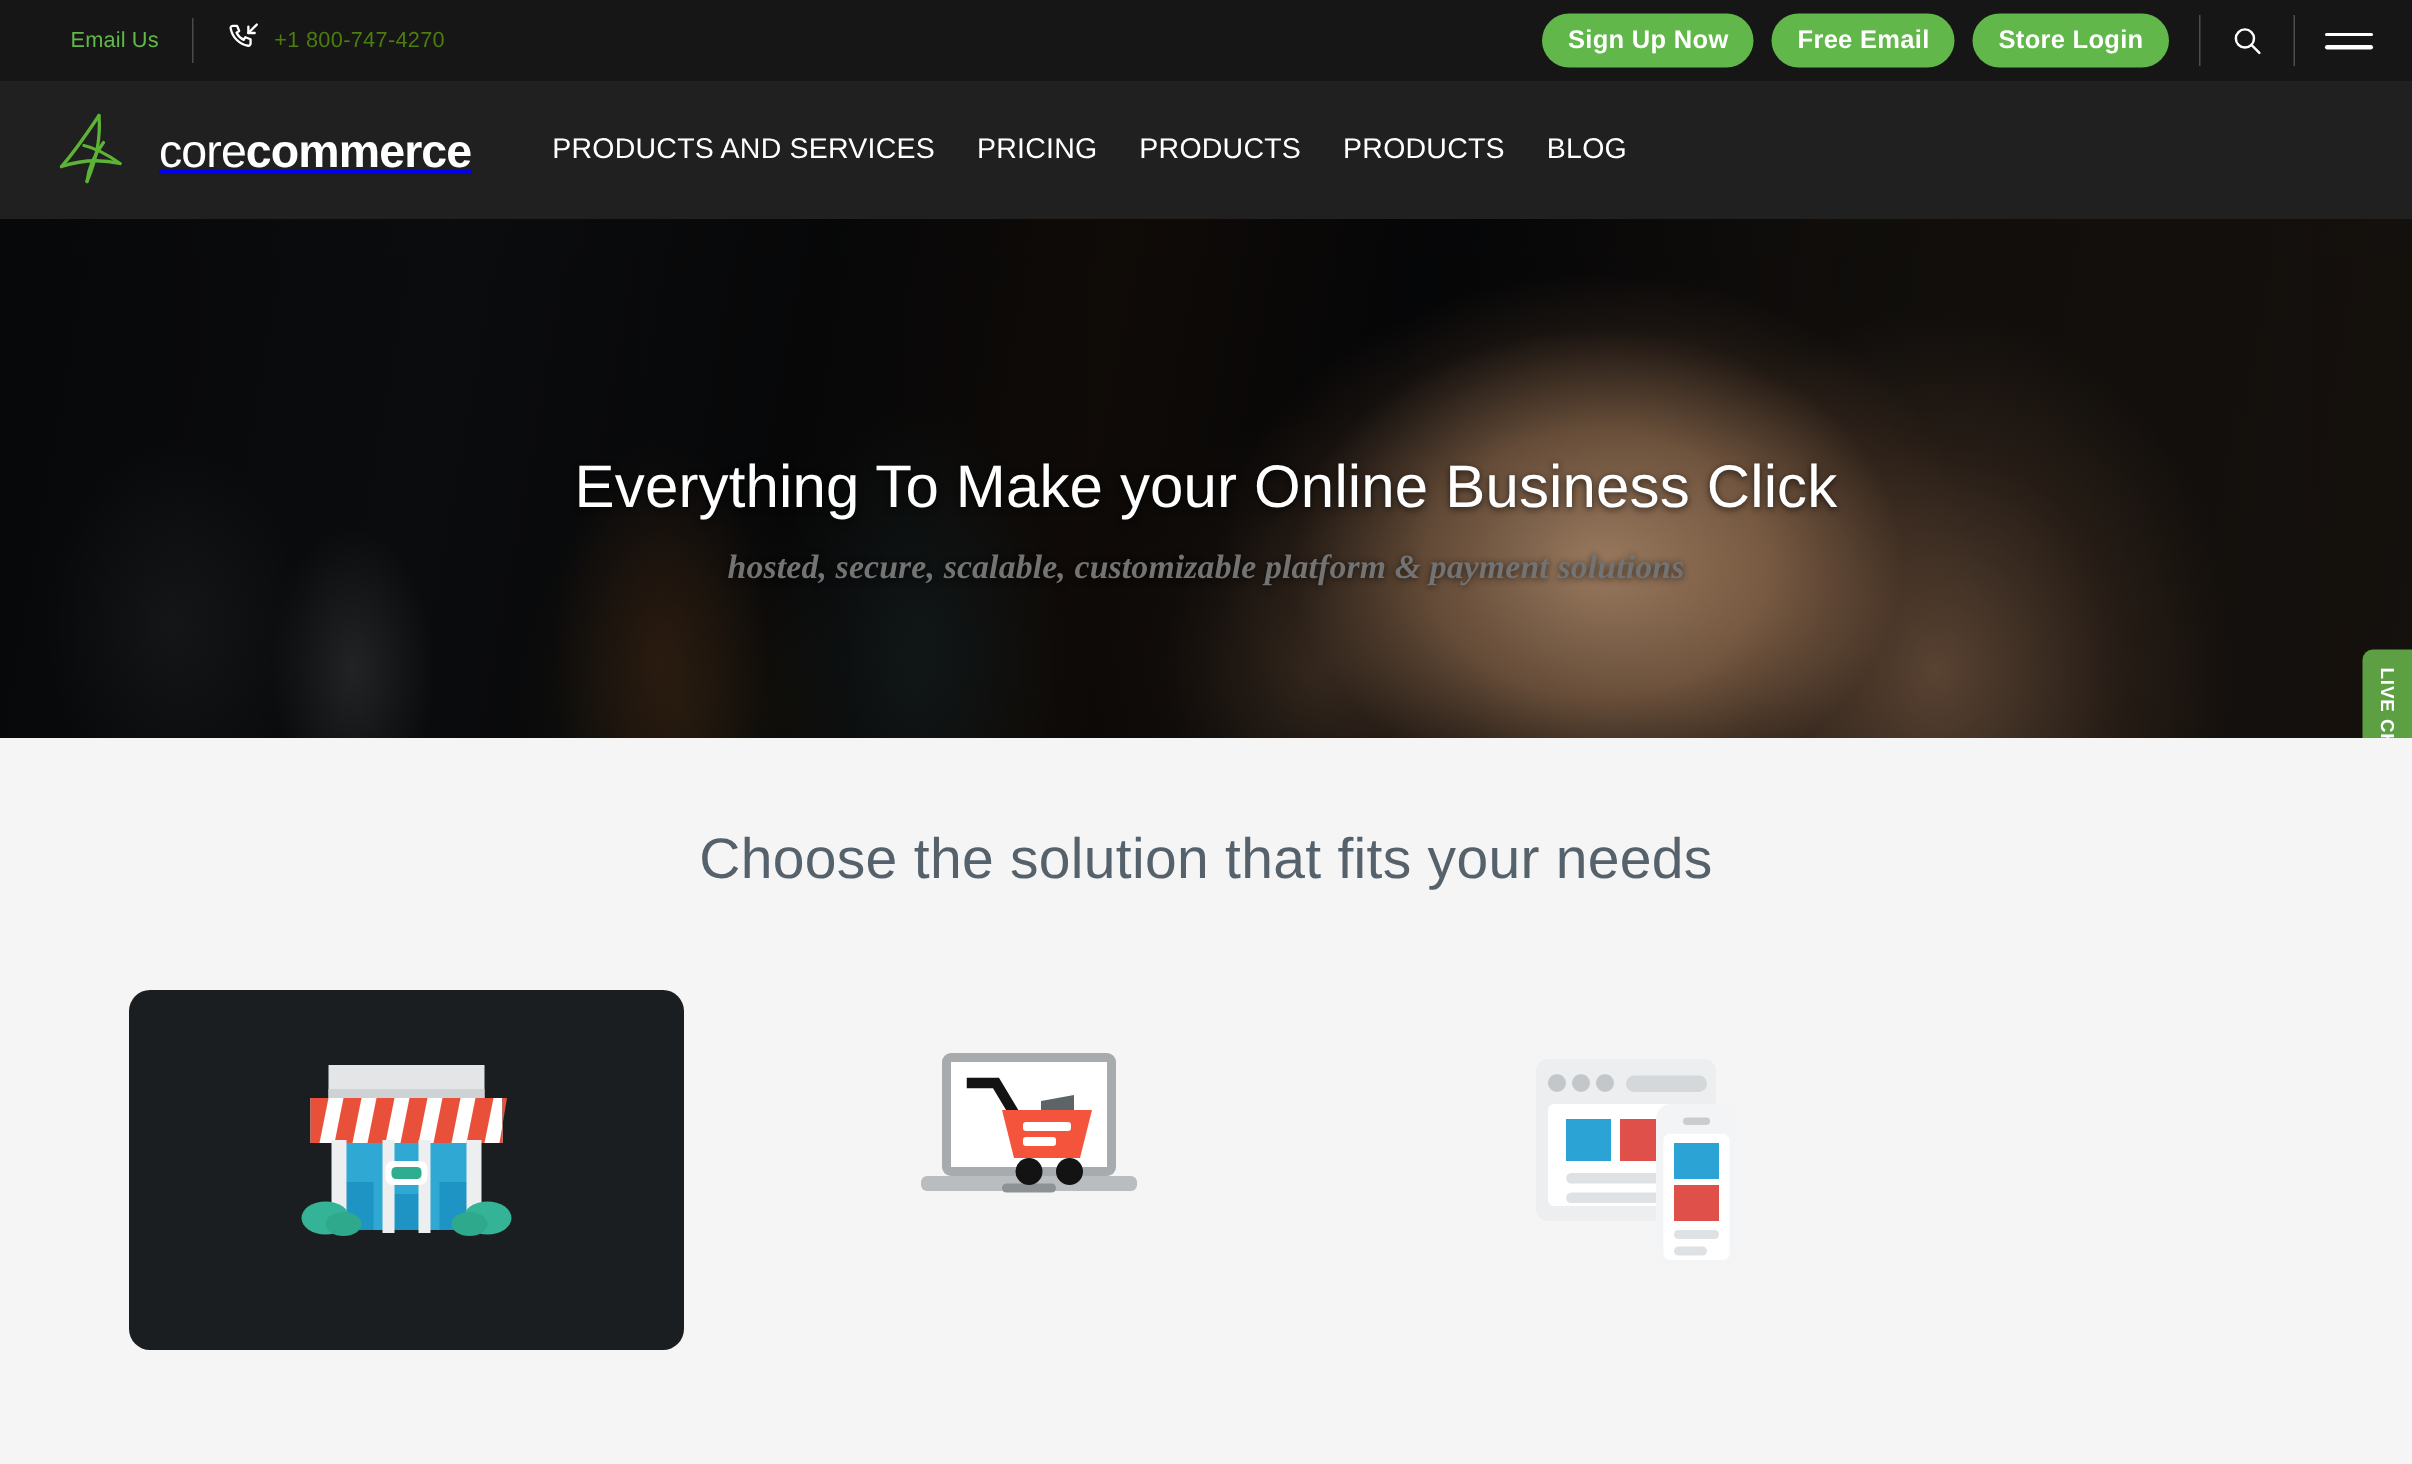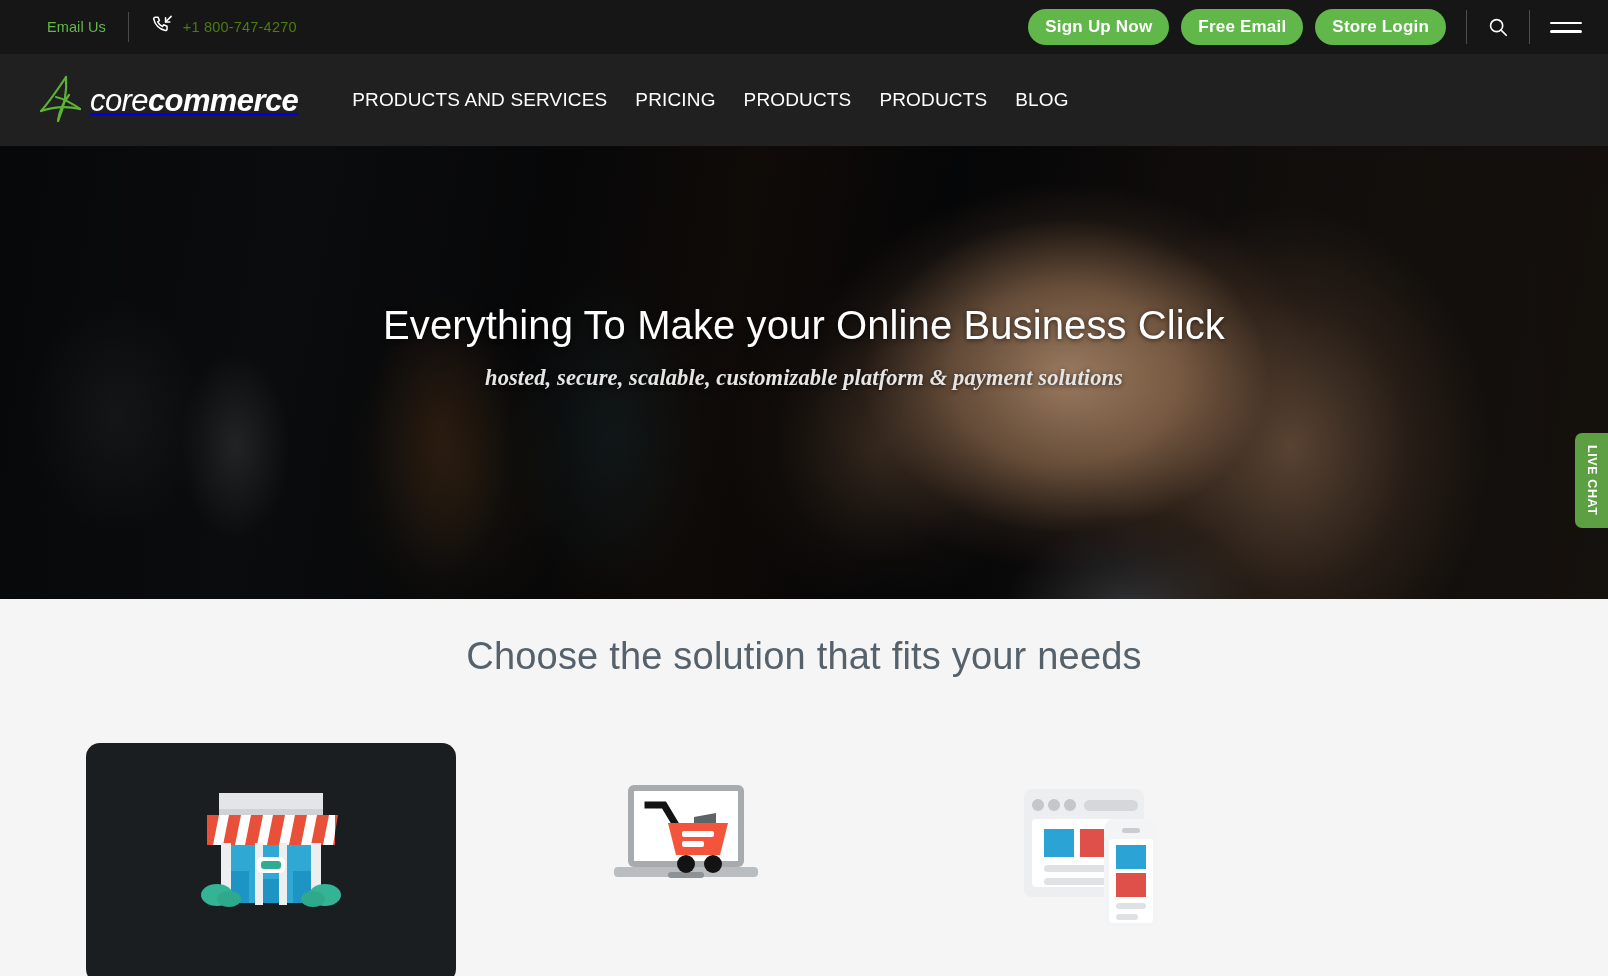--- a/index.html
+++ b/index.html
@@ -111,22 +111,21 @@
     background: #202020;
     display: flex;
     align-items: center;
     position: relative;
   }
   .logo {
     display: flex;
     align-items: center;
     margin-left: 36px;
     cursor: pointer;
-    gap: 6px;
-    font-style: italic;
+    gap: 22px;
   }
   .logo-mark { width: 48px; height: 54px; flex: none; }
   .logo-text {
     font-size: 31px;
     color: #ffffff;
     letter-spacing: -.6px;
     line-height: 1;
     white-space: nowrap;
   }
   .logo-text .lt-light { font-weight: 300; }
@@ -144,21 +143,21 @@
     letter-spacing: .15px;
     text-decoration: none;
     padding: 0 14px;
     cursor: pointer;
     white-space: nowrap;
   }
 
   
   .hero {
     position: relative;
-    height: 453px;
+    height: 346px;
     overflow: hidden;
     background: #0b0b0c;
   }
   .hero-photo {
     position: absolute;
     inset: 0;
     
     background:
       radial-gradient(ellipse 300px 230px at 1065px 230px, rgba(214,170,132,.95) 0%, rgba(183,137,100,.75) 38%, rgba(96,68,49,.25) 68%, rgba(0,0,0,0) 84%),
       radial-gradient(ellipse 250px 300px at 1290px 300px, rgba(150,112,84,.70) 0%, rgba(83,60,44,.40) 50%, rgba(0,0,0,0) 80%),
@@ -188,21 +187,21 @@
   .hero-title {
     color: #ffffff;
     font-size: 40px;
     font-weight: 300;
     letter-spacing: .1px;
     line-height: 1.15;
     text-shadow: 0 1px 5px rgba(0,0,0,.65);
   }
   .hero-sub {
     margin-top: 17px;
-    color: #e5e5e5;
+    color: #737373;
     font-family: "Liberation Serif", serif;
     font-style: italic;
     font-weight: bold;
     font-size: 22.5px;
     letter-spacing: .1px;
     text-shadow: 0 1px 5px rgba(0,0,0,.65);
   }
 
   .livechat {
     position: absolute;
@@ -230,21 +229,21 @@
   }
 
   
   .solutions {
     background: #f5f5f5;
     height: 423px;
     position: relative;
   }
   .sec-title {
     text-align: center;
-    padding-top: 36px;
+    padding-top: 60px;
     color: #55616b;
     font-size: 38px;
     font-weight: 300;
     letter-spacing: .2px;
   }
   .cards {
     display: flex;
     margin-top: 65px;
     padding: 0 86px;
     gap: 0;

